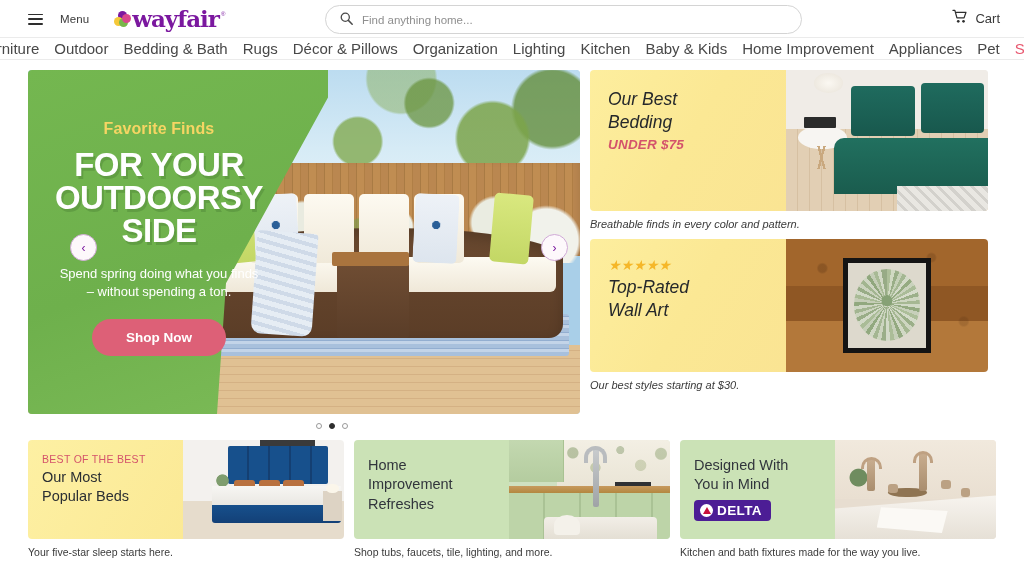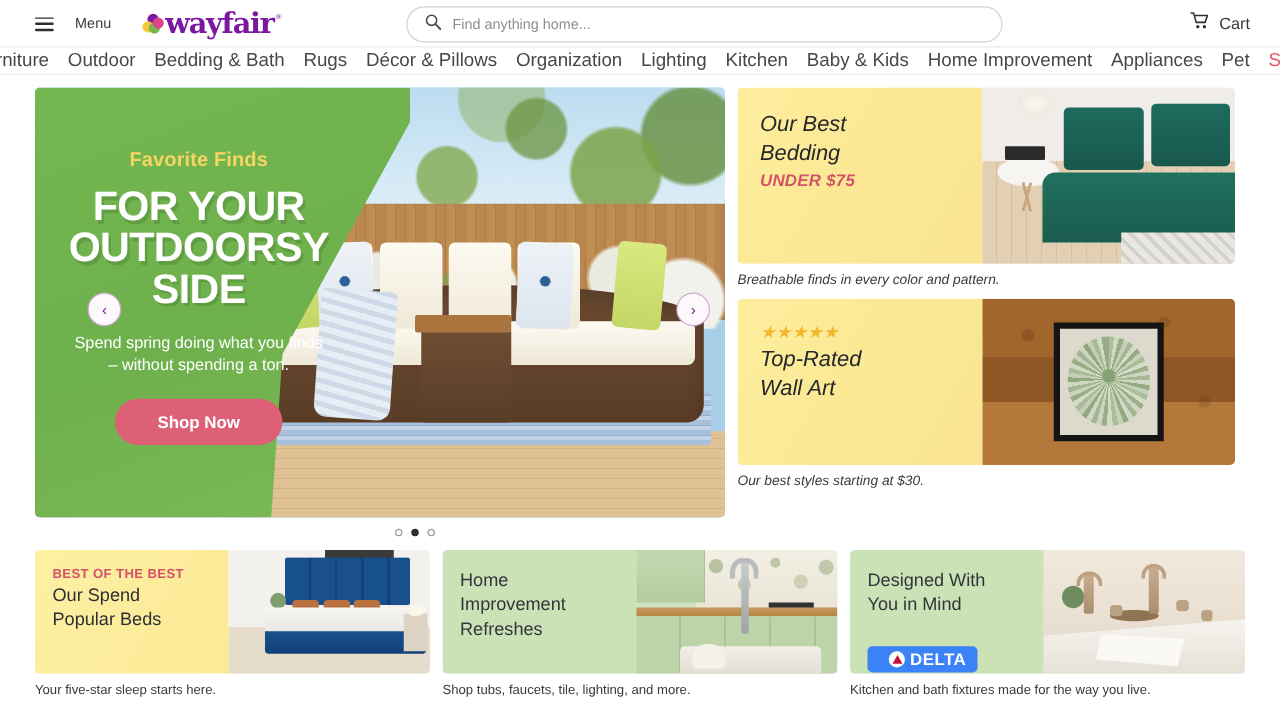--- a/index.html
+++ b/index.html
@@ -314,21 +314,21 @@
     display: flex; gap: 10px; padding: 0 28px; margin-top: 11px;
   }
   .tile { flex: 1 1 0; }
   .tile-card { display: flex; height: 99px; border-radius: 4px; overflow: hidden; }
   .tile-text {
     flex: 0 0 49%; padding: 13px 0 0 14px;
   }
   .tile-text.yellow { background: linear-gradient(120deg,#fdf0a3,#fbe995); }
   .tile-text.green  { background: #cbe2b6; }
   .tile-eyebrow {
-    font-size: 10.5px; font-weight: bold; color: #d4536b; letter-spacing: .3px;
+    font-size: 10.5px; font-weight: normal; color: #d4536b; letter-spacing: .3px;
   }
   .tile-h {
     margin-top: 3px; font-size: 14.5px; color: #2b2f33; line-height: 1.33;
   }
   .tile-h.dark { color: #31353c; }
   .tile-img { flex: 1 1 auto; position: relative; overflow: hidden; }
   .tile-caption { margin-top: 7px; font-size: 10.5px; color: #3a3a3a; }
 
   
   .img-beds { background: linear-gradient(#f3f1ee 0 62%, #e6dccc 62% 100%); }
@@ -407,22 +407,22 @@
   .img-bath .handle.h1 { left:33%; top:44%; }
   .img-bath .handle.h2 { left:66%; top:40%; }
   .img-bath .handle.h3 { left:78%; top:48%; }
   .img-bath .greenery { position:absolute; left:8%; top:22%; width:13%; height:26%;
     background: radial-gradient(circle at 50% 60%, #6f8c5f 0 45%, transparent 50%); }
   .img-bath .soapdish { position:absolute; left:33%; top:48%; width:24%; height:10%;
     background:#8f7452; border-radius:50%; }
 
   .delta-badge {
     display: inline-flex; align-items: center; gap: 4px;
-    background: #3b82f6; border-radius: 4px;
-    padding: 3px 9px 3px 17px; margin-top: 22px;
+    background: #4c1d95; border-radius: 4px;
+    padding: 3px 9px 3px 6px; margin-top: 5px;
   }
   .delta-mark {
     width: 13px; height: 13px; border-radius: 50%; background: #fff;
     display: flex; align-items: center; justify-content: center;
     flex: 0 0 auto;
   }
   .delta-tri {
     width: 0; height: 0;
     border-left: 4px solid transparent; border-right: 4px solid transparent;
     border-bottom: 7px solid #c8103c;
@@ -607,21 +607,21 @@
   </div>
 </div>
 
 <div class="bottom-row">
 
   <div class="tile">
     <div class="tile-card">
       <div class="tile-text yellow">
         <div class="tile-eyebrow">BEST OF THE BEST</div>
         <div class="tile-h">
-          <div>Our Spend</div>
+          <div>Our Most</div>
           <div>Popular Beds</div>
         </div>
       </div>
       <div class="tile-img img-beds">
         <div class="shelf"></div>
           <div class="hdbd"></div>
         <div class="pil a"></div>
           <div class="pil b"></div>
           <div class="pil c"></div>
         <div class="mtr"></div>

